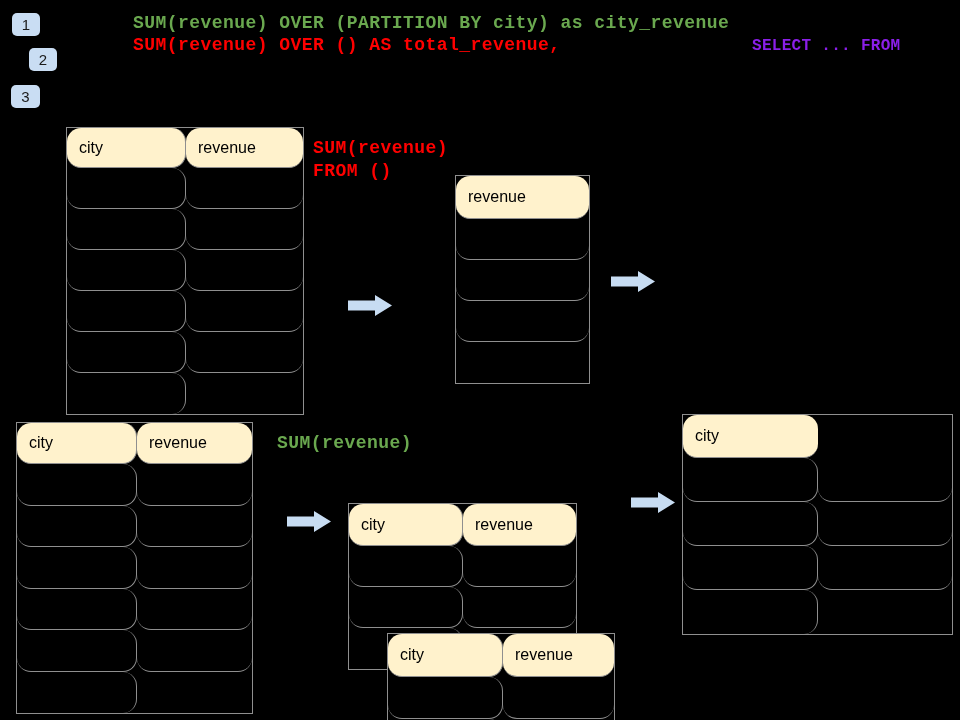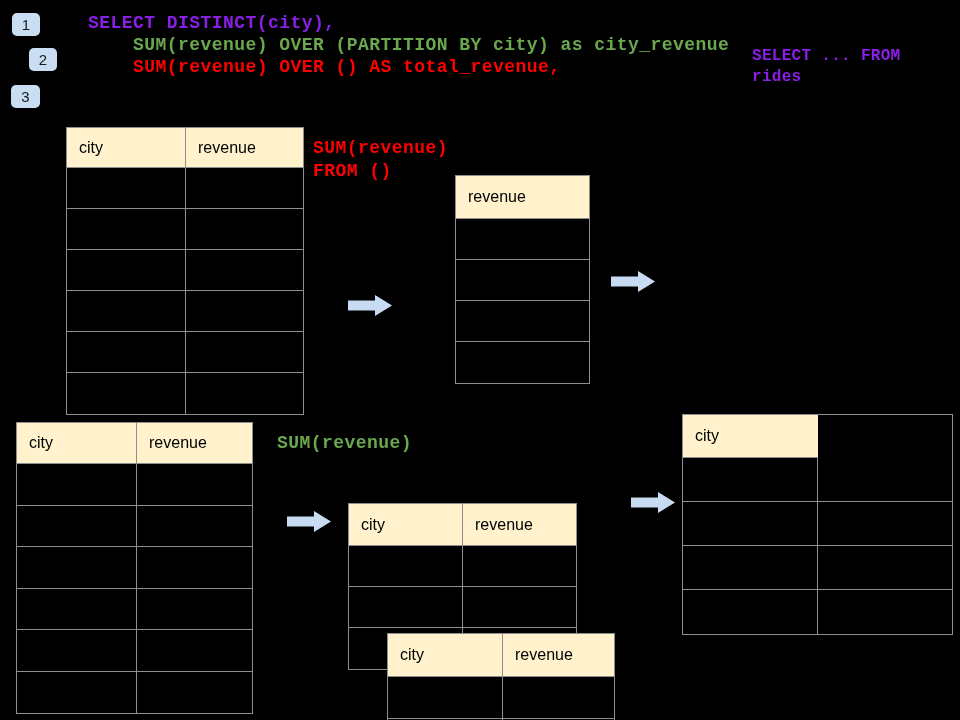--- a/index.html
+++ b/index.html
@@ -41,35 +41,36 @@
     font-family:"Liberation Mono",monospace;
     font-weight:bold;
     white-space:pre;
     letter-spacing:0.45px;
   }
   .cline{white-space:pre}
   .c-purple{color:var(--code-purple)}
   .c-red{color:var(--code-red)}
   .c-green{color:var(--code-green)}
   #sql-code{left:88px;top:12px;font-size:18px;line-height:22px}
-  #side-note{left:752px;top:46px;font-size:16px;line-height:21px;letter-spacing:0.3px}
+  #side-note{left:752px;top:36px;font-size:16px;line-height:21px;letter-spacing:0.3px}
   #annotation-total{left:313px;top:137px;font-size:18px;line-height:23px}
   #annotation-partition{left:277px;top:432px;font-size:18px;line-height:23px}
 
   
   .dtable{
     position:absolute;
     background:#000;
     border:1px solid var(--table-border);
   }
   .trow{display:flex}
   .tcell{
     border-right:1px solid var(--table-border);
     border-bottom:1px solid var(--table-border);
     flex:1 1 auto;
+    border-radius:14px;
   }
   .tcell:last-child{border-right:none}
   .trow:last-child .tcell{border-bottom:none}
   .thead .tcell{
     background:var(--table-header-bg);
     color:var(--header-text);
     font-size:16px;
     display:flex;align-items:center;
     padding-left:12px;
   }
@@ -112,23 +113,23 @@
 </style>
 </head>
 <body>
 
 <div class="canvas">
 
   <div class="badge" id="badge-1">1</div>
   <div class="badge" id="badge-2">2</div>
   <div class="badge" id="badge-3">3</div>
 
-  <div class="codeblock" id="sql-code"><div class="cline c-purple">SELECT DISTINCT(city),</div><div class="cline c-green">    SUM(revenue) OVER (PARTITION BY city) as city_revenue</div><div class="cline c-red">    SUM(revenue) OVER () AS total_revenue,</div></div>
-
-  <div class="codeblock" id="side-note"><div class="cline c-purple">SELECT ... FROM</div><div class="cline c-purple">rides</div></div>
+  <div class="codeblock" id="sql-code"><div class="cline c-green">    SUM(revenue) OVER (PARTITION BY city) as city_revenue</div><div class="cline c-red">    SUM(revenue) OVER () AS total_revenue,</div></div>
+
+  <div class="codeblock" id="side-note"><div class="cline c-purple">SELECT ... FROM</div></div>
 
   <div class="codeblock" id="annotation-total"><div class="cline c-red">SUM(revenue)</div><div class="cline c-red">FROM ()</div></div>
 
   <div class="codeblock" id="annotation-partition"><div class="cline c-green">SUM(revenue)</div></div>
 
   <div class="dtable" id="t-rides-top">
       <div class="trow thead">
         <div class="tcell hcell">city</div>
         <div class="tcell hcell">revenue</div>
       </div>

